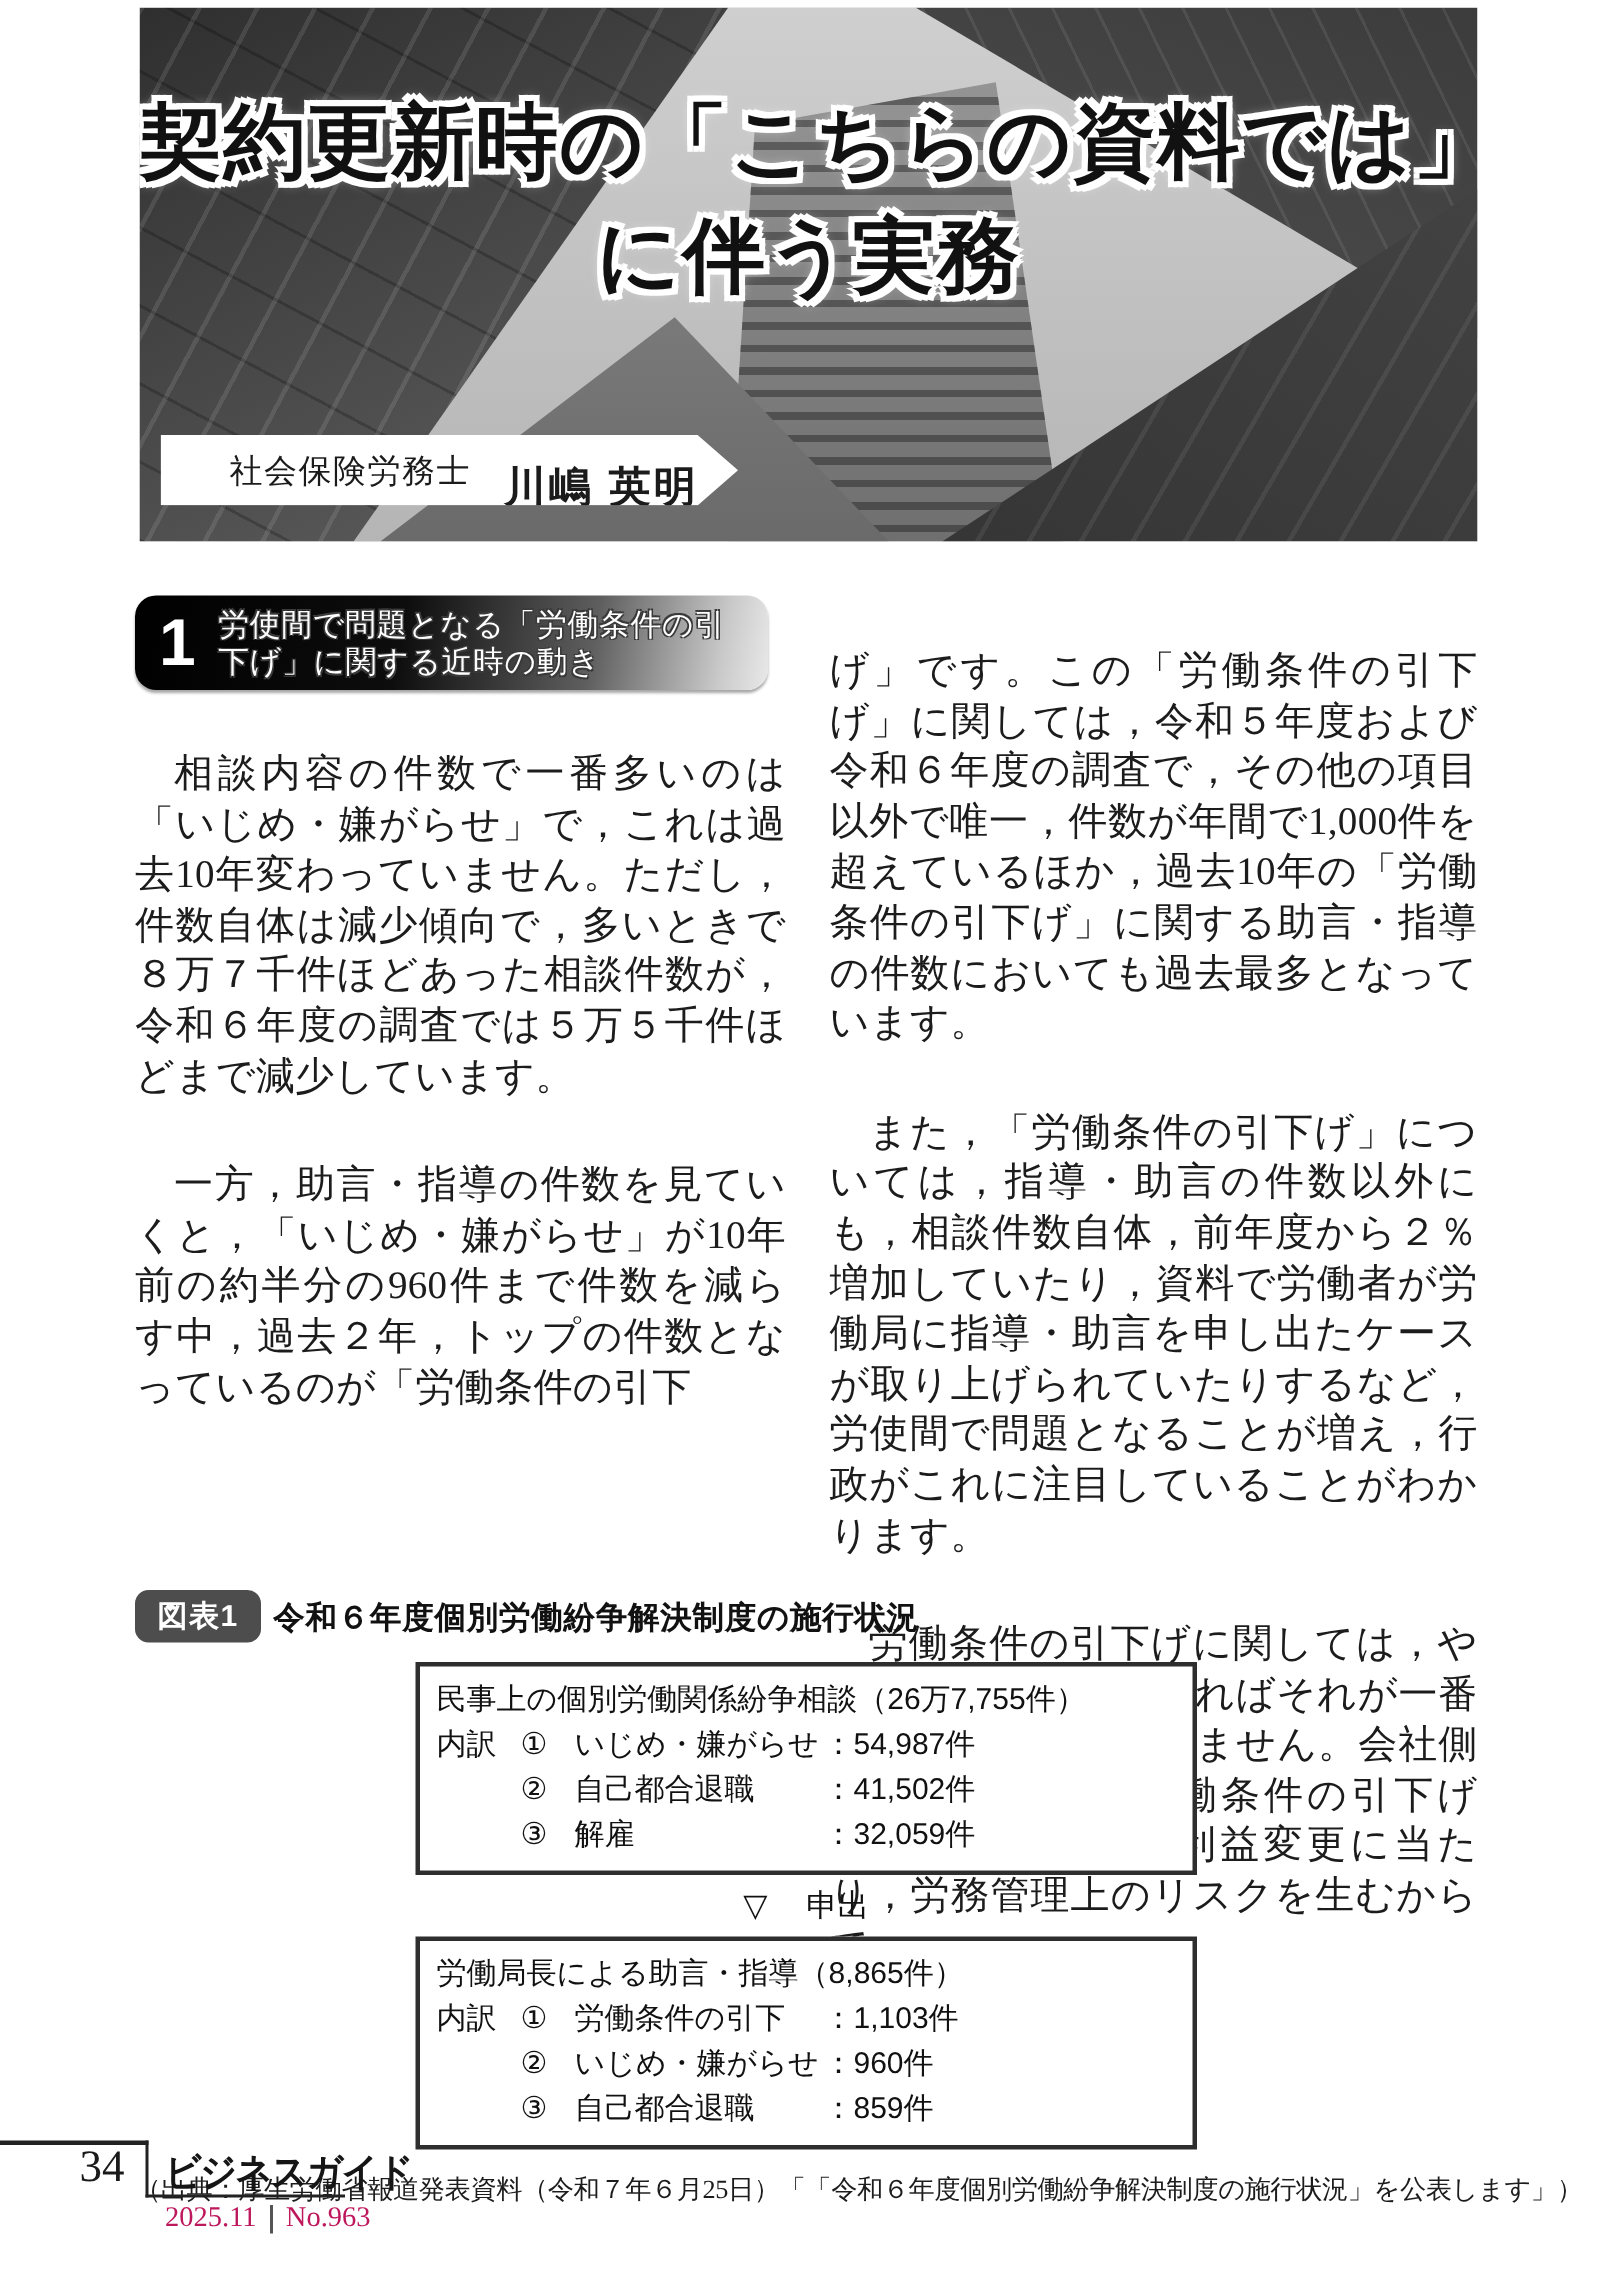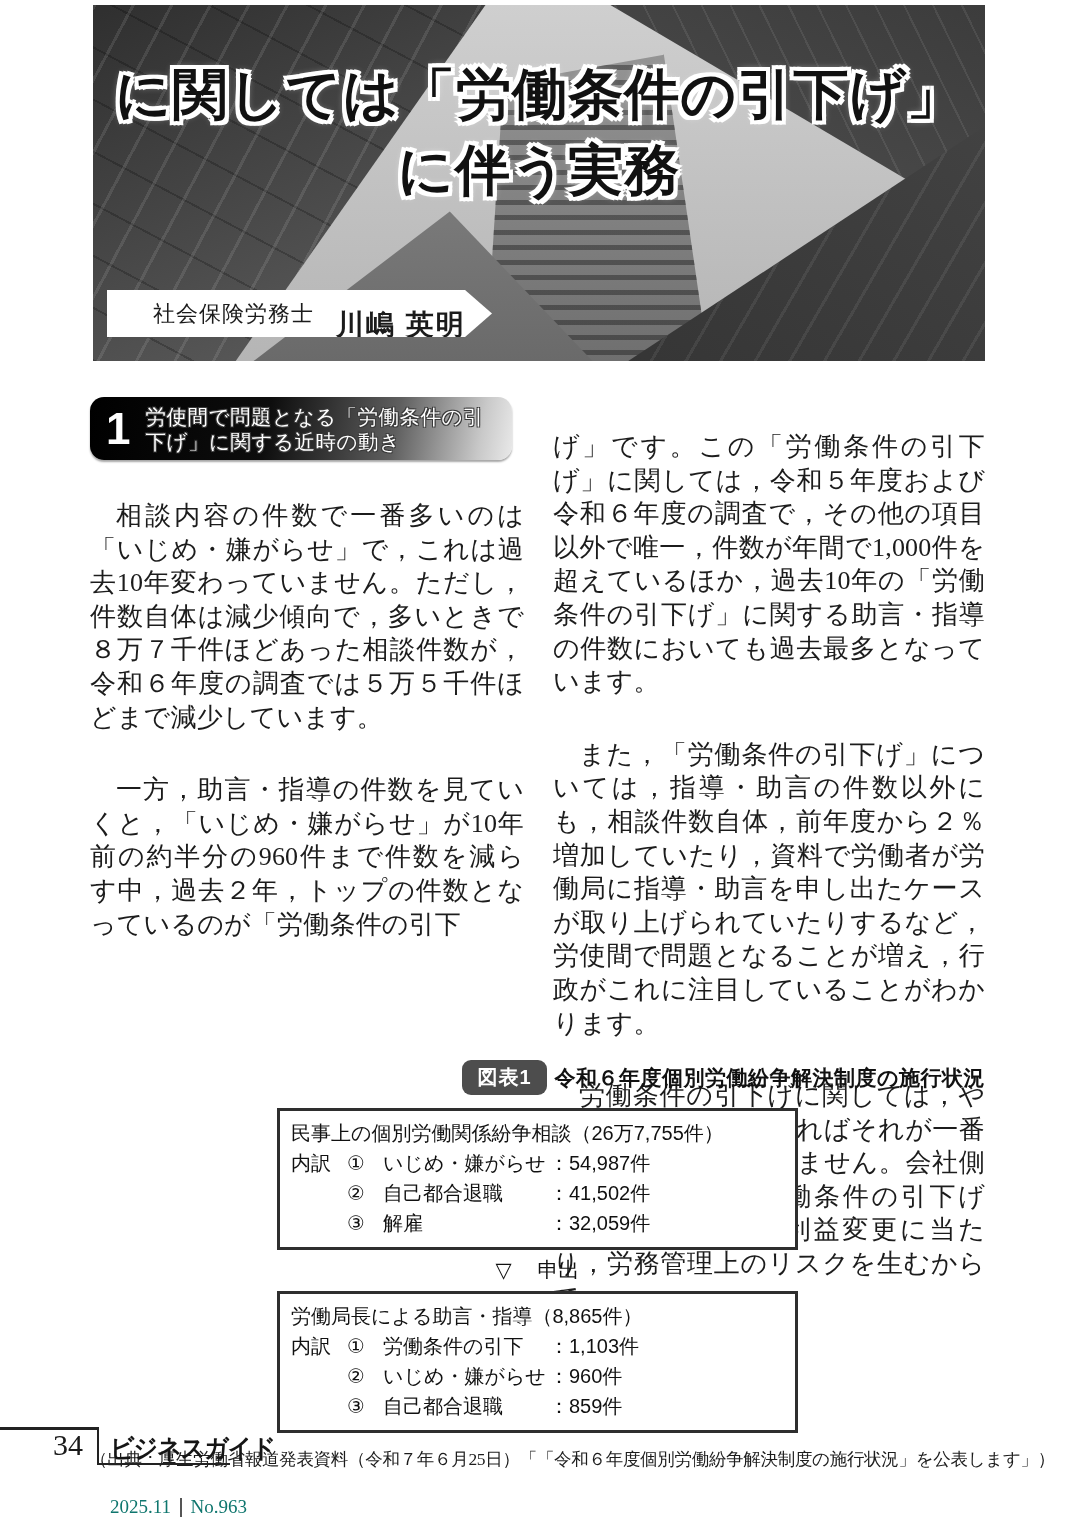--- a/index.html
+++ b/index.html
@@ -112,21 +112,21 @@
     line-height: 33.6px;
     text-align: justify;
     text-indent: 1em;
     letter-spacing: 0.2px;
     margin-top: 39px;
   }
   .bodytext p.no-indent { text-indent: 0; }
 
   
   .figure { position: absolute; left: 90px; top: 1060px; width: 895px; font-family: "Liberation Sans", "DejaVu Sans", sans-serif; }
-  .figure-caption { display: flex; align-items: center; justify-content: flex-end; }
+  .figure-caption { display: flex; align-items: center; }
   .figure-badge {
     background: #4d4d4d; color: #ffffff;
     border-radius: 9px;
     font-size: 20px; font-weight: 700;
     padding: 4px 15px;
     letter-spacing: 1px;
   }
   .figure-title { font-size: 21px; font-weight: 700; color: #111; margin-left: 8px; letter-spacing: 0.5px; }
   .figure-box {
     width: 521px;
@@ -176,43 +176,43 @@
   .footer-logo {
     position: absolute; left: 110px; top: 1431px;
     font-family: "Liberation Sans", "DejaVu Sans", sans-serif;
     font-size: 24px; font-weight: 900; color: #151515;
     letter-spacing: -1px; transform: scaleY(1.08);
     transform-origin: left top;
   }
   .footer-issue {
     position: absolute; left: 110px; top: 1468px;
     font-family: "Liberation Serif", "DejaVu Serif", serif;
-    font-size: 19px; color: #0f766e;
-    display: flex; align-items: center; margin-top: 28px;
+    font-size: 19px; color: #be185d;
+    display: flex; align-items: center;
   }
   .footer-issue .divider {
     display: inline-block;
     width: 1.5px; height: 19px;
     background: #555;
     margin: 0 9px;
   }
 </style>
 </head>
 <body>
 
 <div class="page">
 
   <div class="hero">
     <div class="shape bldg-left"></div>
     <div class="shape bldg-right-top"></div>
     <div class="shape bldg-center"></div>
     <div class="shape bldg-right-beam"></div>
     <div class="shape bldg-bottom-mid"></div>
     <div class="hero-title">
-      <div class="line1">に関しては「労働条件の引下げ」</div>
+      <div class="line1">契約更新時の「こちらの資料では」</div>
       <div class="line2">に伴う実務</div>
     </div>
     <div class="author-ribbon">
       <span class="role">社会保険労務士</span>
       <span class="name">川嶋 英明</span>
     </div>
   </div>
 
   <div class="col-left bodytext">
     <div class="section-header">

